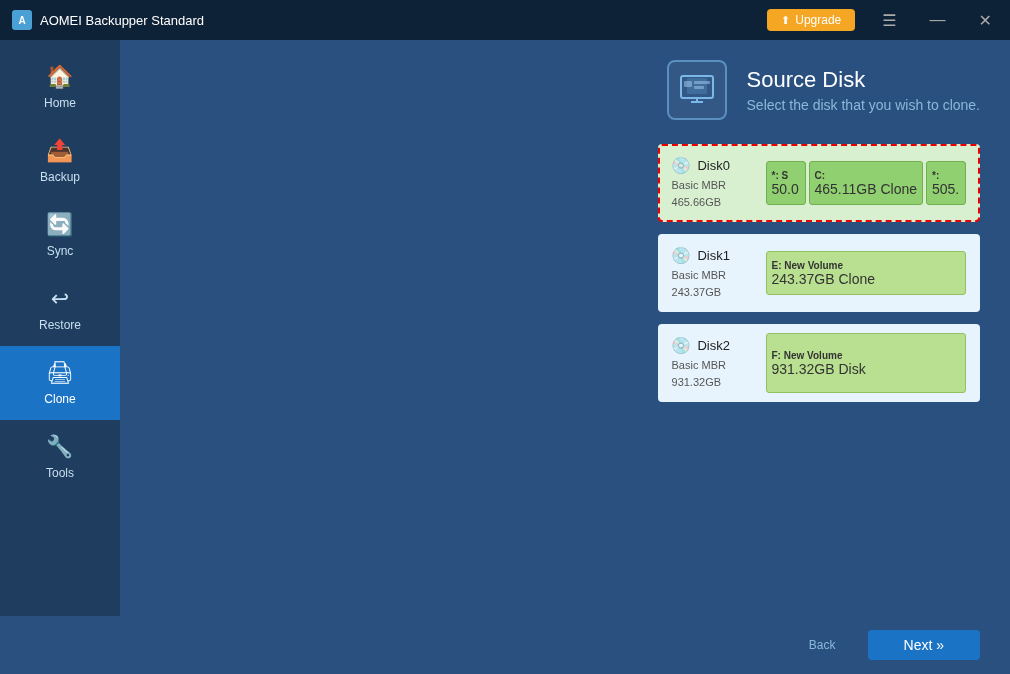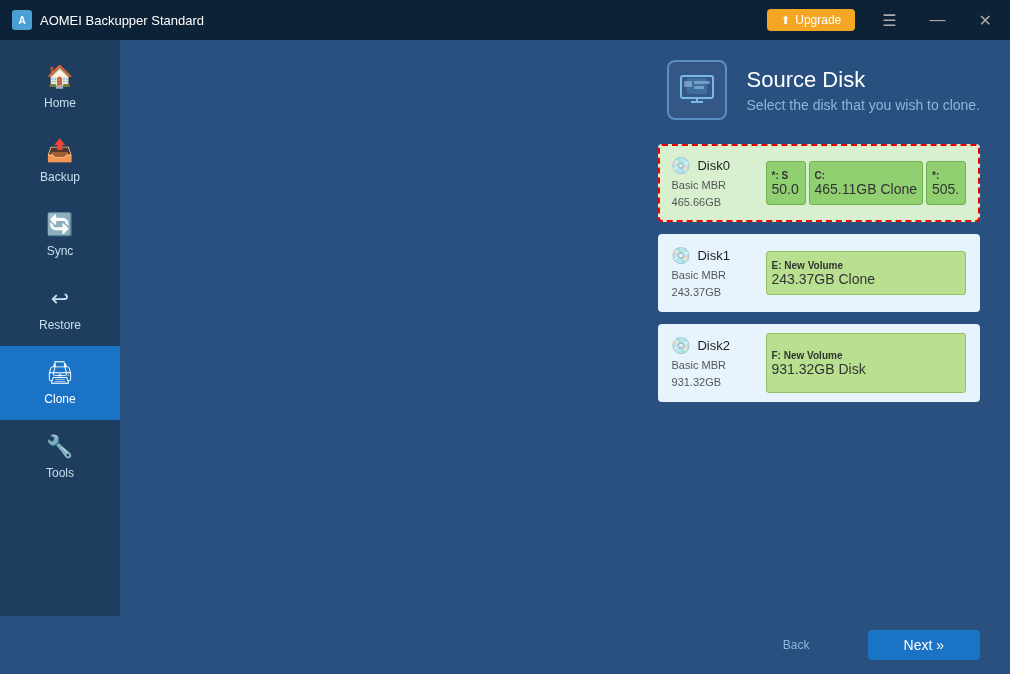--- a/index.html
+++ b/index.html
@@ -258,21 +258,20 @@
       background: #1a73c5;
       color: #fff;
       border: none;
       padding: 7px 36px;
       border-radius: 4px;
       font-size: 14px;
       cursor: pointer;
       display: flex;
       align-items: center;
       gap: 6px;
-      margin-left: 26px;
     }
 
     
     ::-webkit-scrollbar { width: 6px; }
     ::-webkit-scrollbar-track { background: rgba(0,0,0,0.2); }
     ::-webkit-scrollbar-thumb { background: rgba(255,255,255,0.2); border-radius: 3px; }
   </style>
 </head>
 <body>
 

